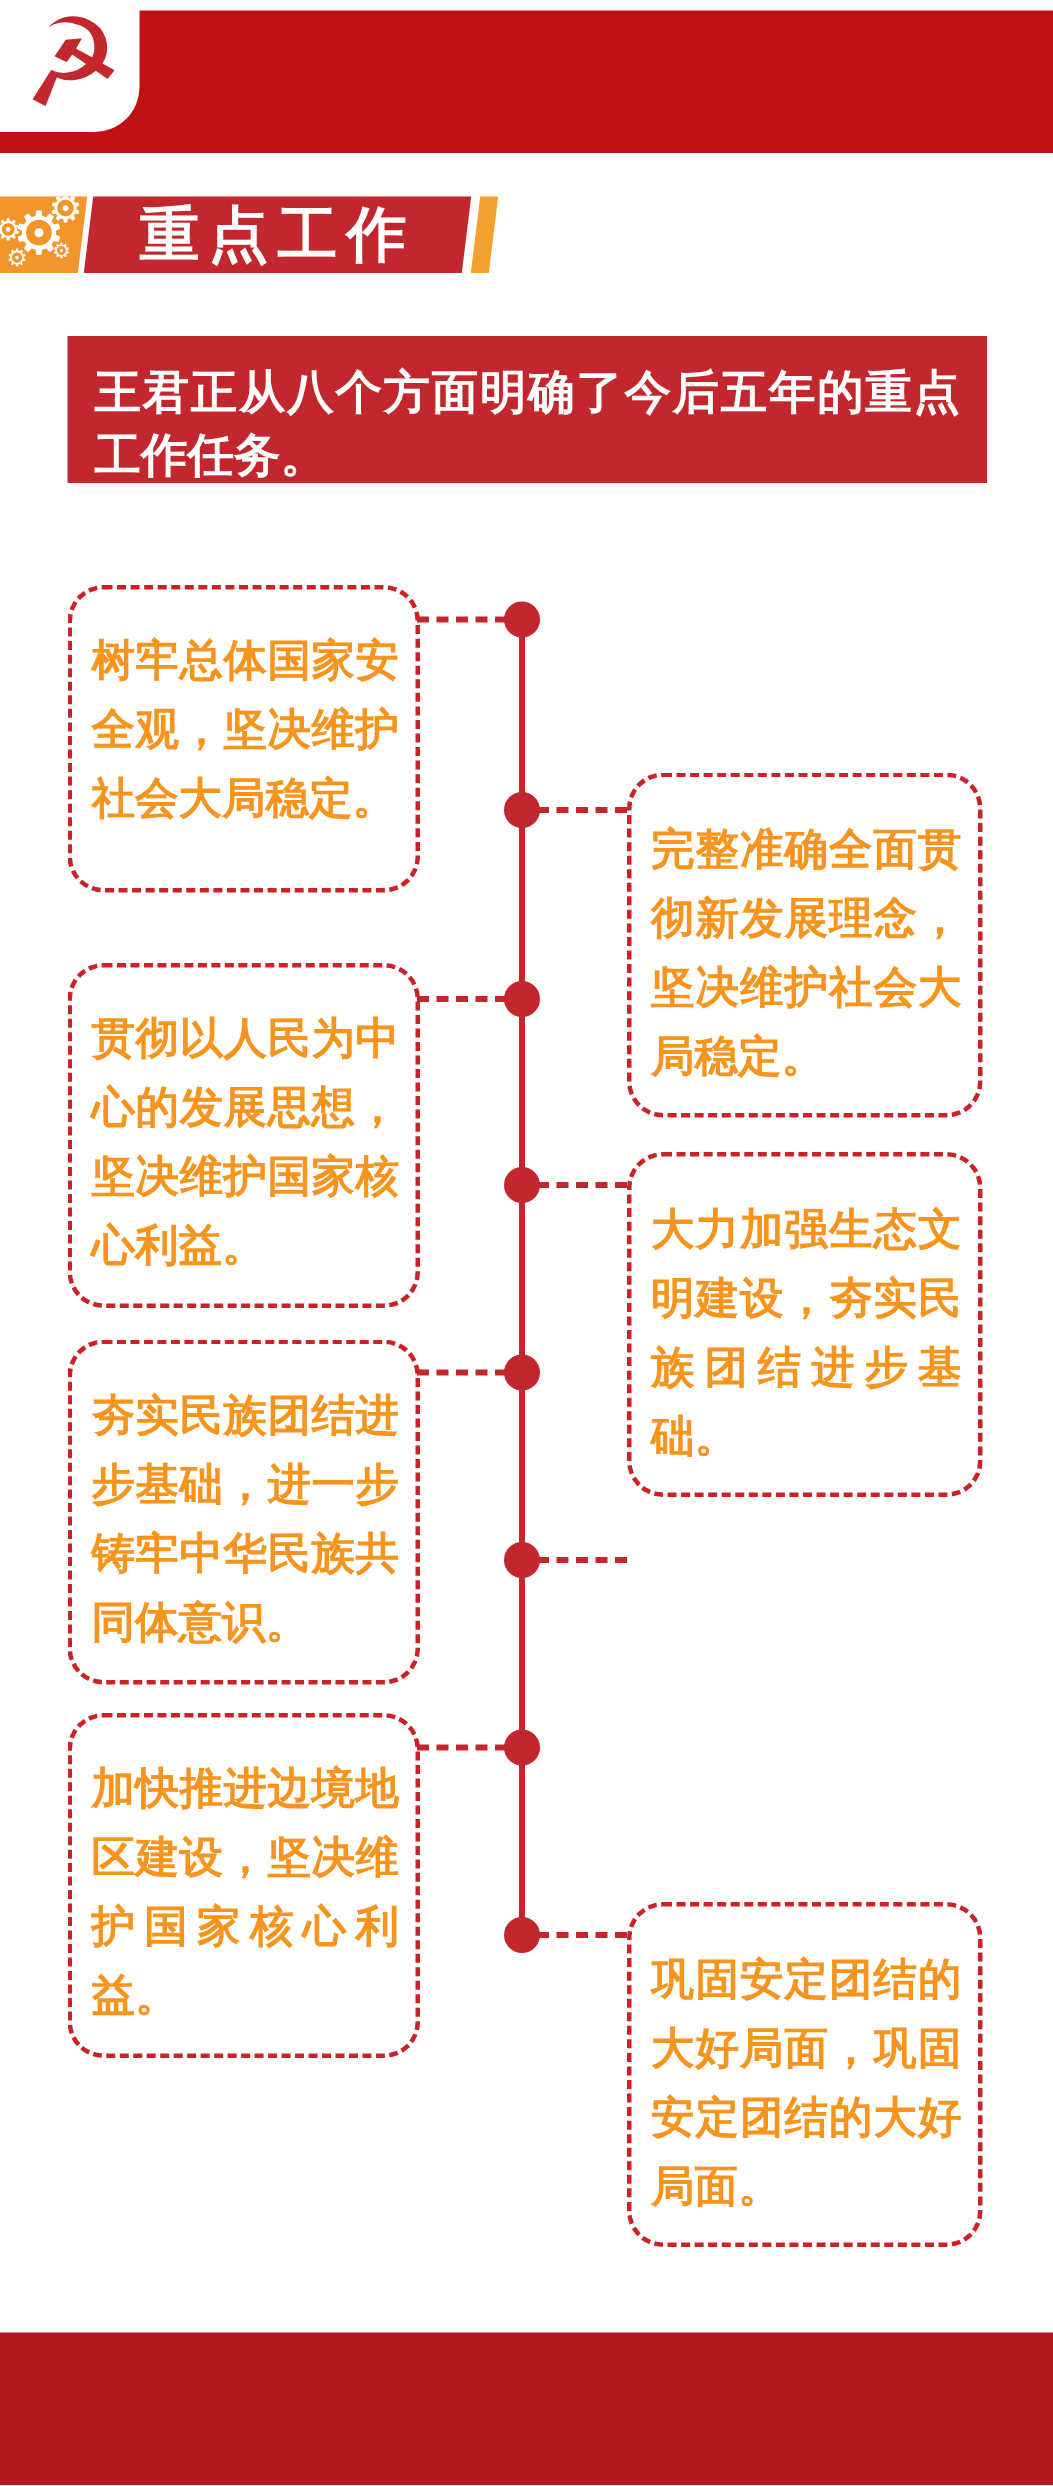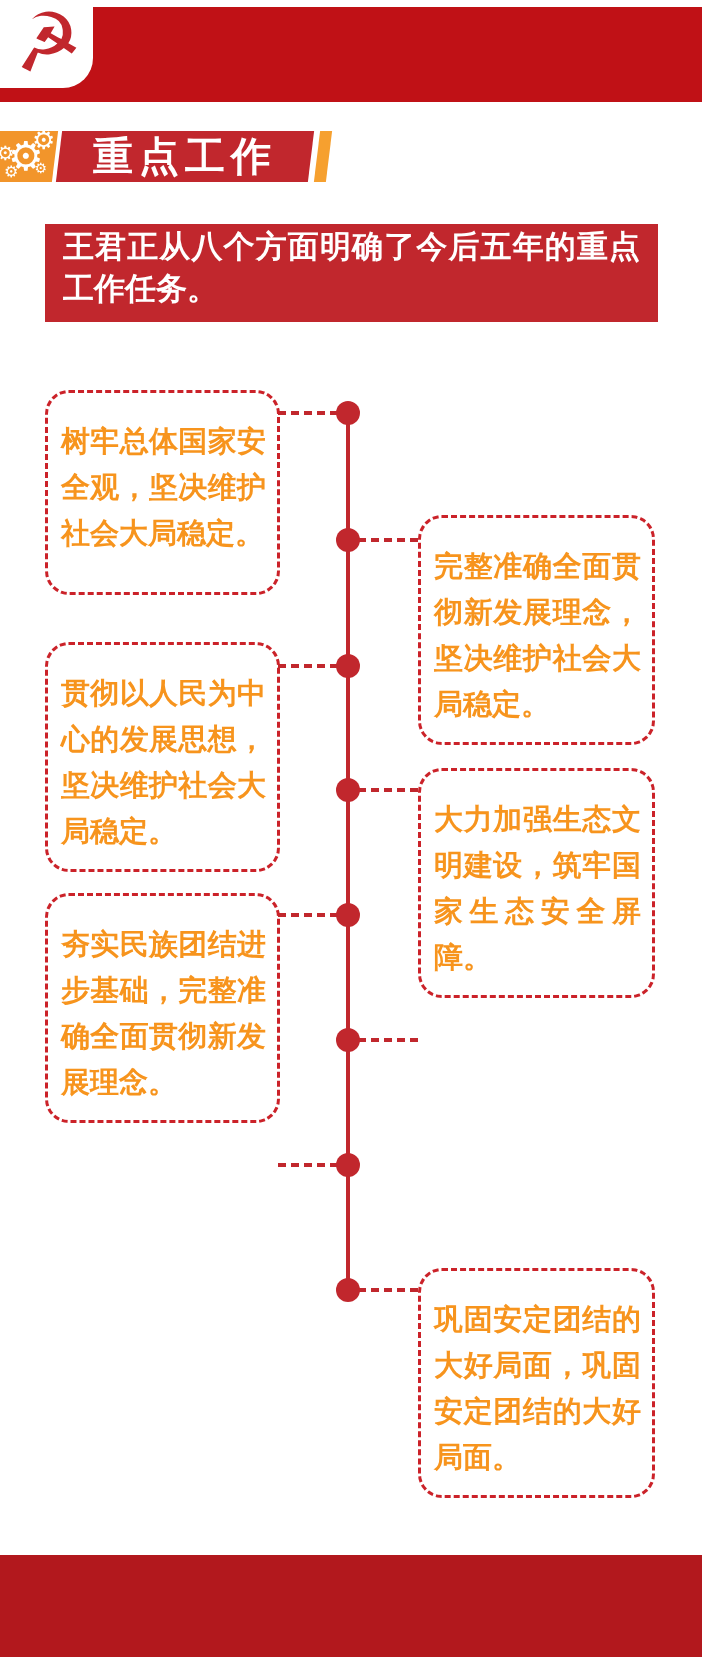--- a/index.html
+++ b/index.html
@@ -24,21 +24,21 @@
   .gear.g3{font-size:20px;line-height:20px;left:0px;top:12px;}
   .gear.g4{font-size:16px;line-height:16px;left:10px;top:33px;}
   .gear.g5{font-size:14px;line-height:14px;left:40px;top:30px;}
   .title-banner{position:absolute;left:59px;top:0;width:252px;height:51px;background:#c1272d;
                 transform:skewX(-7deg);display:flex;align-items:center;justify-content:center;}
   .title-banner span{transform:skewX(7deg);color:#ffffff;font-size:40px;font-weight:bold;letter-spacing:6px;}
   .title-stripe{position:absolute;left:317px;top:0;width:12px;height:51px;background:#f6a02f;transform:skewX(-7deg);}
 
   
   .intro{position:absolute;left:45px;top:224px;width:613px;height:98px;background:#c1272d;
-         box-sizing:border-box;padding:1px 18px;color:#ffffff;font-weight:bold;
+         box-sizing:border-box;padding:17px 18px;color:#ffffff;font-weight:bold;
          font-size:31px;line-height:42px;text-align:justify;}
 
   
   .tl-line{position:absolute;left:346px;top:413px;width:4px;height:877px;background:#c1272d;}
   .dot{position:absolute;left:336px;width:24px;height:24px;border-radius:50%;background:#c1272d;}
   .d1{top:401px}.d2{top:528px}.d3{top:654px}.d4{top:778px}
   .d5{top:903px}.d6{top:1028px}.d7{top:1153px}.d8{top:1278px}
   .conn{position:absolute;height:0;border-top:4px dashed #c1272d;width:60px;}
   .conn.l{left:278px}.conn.r{left:358px}
   .c1{top:411px}.c2{top:538px}.c3{top:664px}.c4{top:788px}
@@ -104,26 +104,29 @@
   <div class="conn l c7"></div>
   <div class="conn r c8"></div>
 
   <div class="tl-box pos-l b1">
     <span>树牢总体国家安全观，坚决维护社会大局稳定。</span>
   </div>
   <div class="tl-box pos-r b2">
     <span>完整准确全面贯彻新发展理念，坚决维护社会大局稳定。</span>
   </div>
   <div class="tl-box pos-l b3">
-    <span>贯彻以人民为中心的发展思想，坚决维护社会大局稳定。</span>
+    <span>贯彻以人民为中心的发展思想，坚决维护国家核心利益。</span>
   </div>
   <div class="tl-box pos-r b4">
-    <span>大力加强生态文明建设，筑牢国家生态安全屏障。</span>
+    <span>大力加强生态文明建设，夯实民族团结进步基础。</span>
   </div>
   <div class="tl-box pos-l b5">
-    <span>夯实民族团结进步基础，完整准确全面贯彻新发展理念。</span>
+    <span>夯实民族团结进步基础，进一步铸牢中华民族共同体意识。</span>
+  </div>
+  <div class="tl-box pos-l b7">
+    <span>加快推进边境地区建设，坚决维护国家核心利益。</span>
   </div>
   <div class="tl-box pos-r b8">
     <span>巩固安定团结的大好局面，巩固安定团结的大好局面。</span>
   </div>
 
   <div class="footer-band"></div>
 </div>
 
 </body></html>

